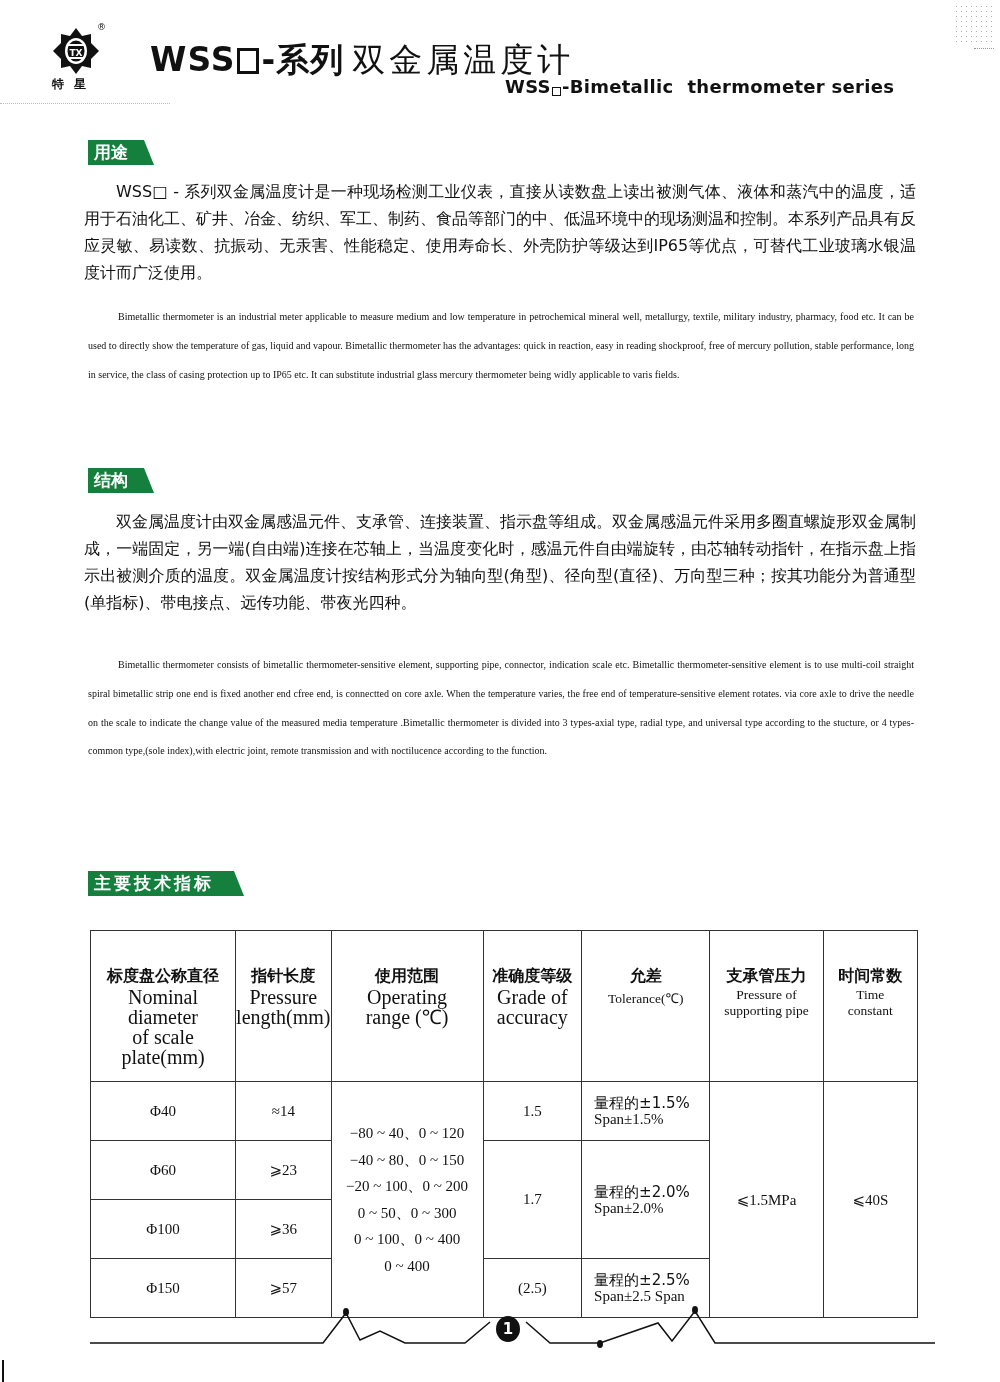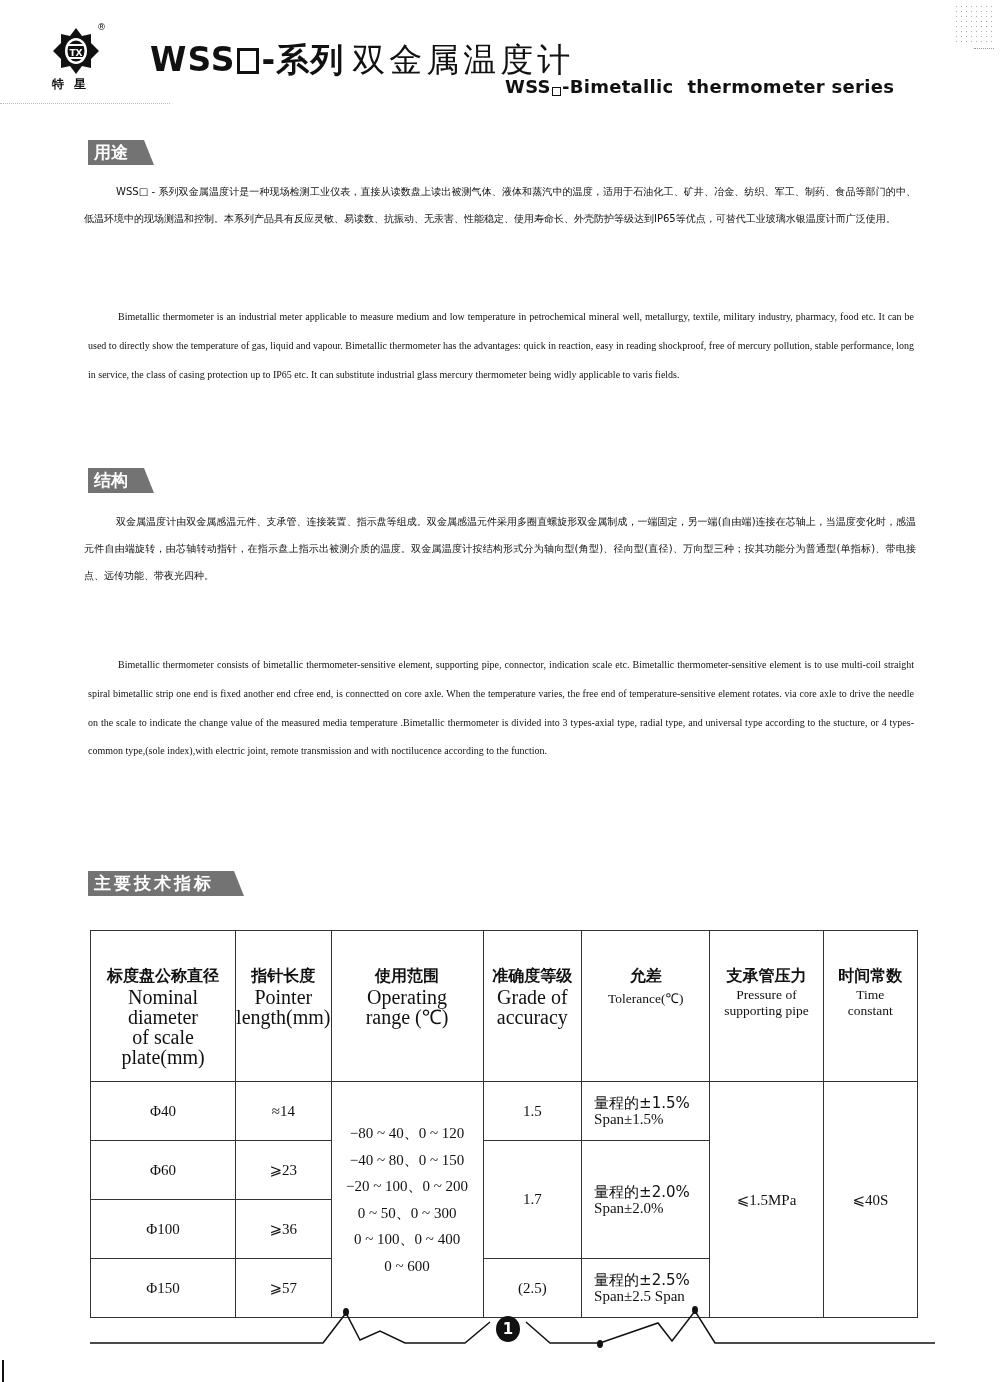--- a/index.html
+++ b/index.html
@@ -26,33 +26,33 @@
   }
   .title-en .subbox { display: inline-block; width: 7px; height: 7px; border: 1px solid #111; vertical-align: -3px; margin: 0 1px; }
   .title-en .gap { margin-left: 14px; }
   .scan-dots { right: 6px; top: 4px; width: 40px; height: 40px;
     background-image: radial-gradient(#777 0.8px, transparent 1px); background-size: 5px 5px; opacity: 0.6; }
   .scan-dots2 { right: 6px; top: 48px; width: 20px; height: 3px; border-top: 1px dotted #999; }
   .dotline { left: 0; top: 103px; width: 170px; border-top: 1px dotted #bbb; }
 
   
   .sec-label {
-    height: 25px; background: #737373; color: #fff; font-weight: bold;
+    height: 25px; background: #15803d; color: #fff; font-weight: bold;
     font-family: "DejaVu Sans", sans-serif; font-size: 17px; line-height: 25px;
     padding: 0 16px 0 6px; box-sizing: border-box;
     clip-path: polygon(0 0, calc(100% - 10px) 0, 100% 100%, 0 100%);
   }
   .sec-1 { left: 88px; top: 140px; width: 66px; }
   .sec-2 { left: 88px; top: 468px; width: 66px; }
   .sec-3 { left: 88px; top: 871px; width: 156px; letter-spacing: 3px; }
 
   
   .para-cn {
     left: 84px; width: 832px; font-family: "DejaVu Sans", sans-serif;
-    font-size: 10px; line-height: 27px; text-align: justify; text-indent: 32px;
+    font-size: 16px; line-height: 27px; text-align: justify; text-indent: 32px;
   }
   .p1-cn { top: 178px; }
   .p2-cn { top: 508px; }
   .para-en {
     left: 88px; width: 826px; font-family: "Liberation Serif", serif;
     font-size: 10px; line-height: 28.8px; text-align: justify; text-indent: 30px;
   }
   .p1-en { top: 303px; }
   .p2-en { top: 651px; }
 
@@ -131,21 +131,21 @@
   </colgroup>
   <tbody>
       <tr>
     <th>
           <span class="cn">标度盘公称直径</span>
           <span class="en">Nominal diameter</span>
           <span class="en">of scale plate(mm)</span>
         </th>
     <th>
           <span class="cn">指针长度</span>
-          <span class="en">Pointer</span>
+          <span class="en">Pressure</span>
           <span class="en">length(mm)</span>
         </th>
     <th>
           <span class="cn">使用范围</span>
           <span class="en">Operating</span>
           <span class="en">range (℃)</span>
         </th>
     <th>
           <span class="cn">准确度等级</span>
           <span class="en">Grade of</span>
@@ -168,21 +168,21 @@
   </tr>
   <tr>
     <td class="row">Φ40</td>
     <td class="row">≈14</td>
     <td rowspan="4" class="range-list">
       <div>−80 ~ 40、0 ~ 120</div>
       <div>−40 ~ 80、0 ~ 150</div>
       <div>−20 ~ 100、0 ~ 200</div>
       <div>0 ~ 50、0 ~ 300</div>
       <div>0 ~ 100、0 ~ 400</div>
-      <div>0 ~ 600</div>
+      <div>0 ~ 400</div>
     </td>
     <td class="row">1.5</td>
     <td class="row tol">
           <div class="cn">量程的±1.5%</div>
           <div class="en">Span±1.5%</div>
         </td>
     <td rowspan="4">⩽1.5MPa</td>
     <td rowspan="4">⩽40S</td>
   </tr>
   <tr>

